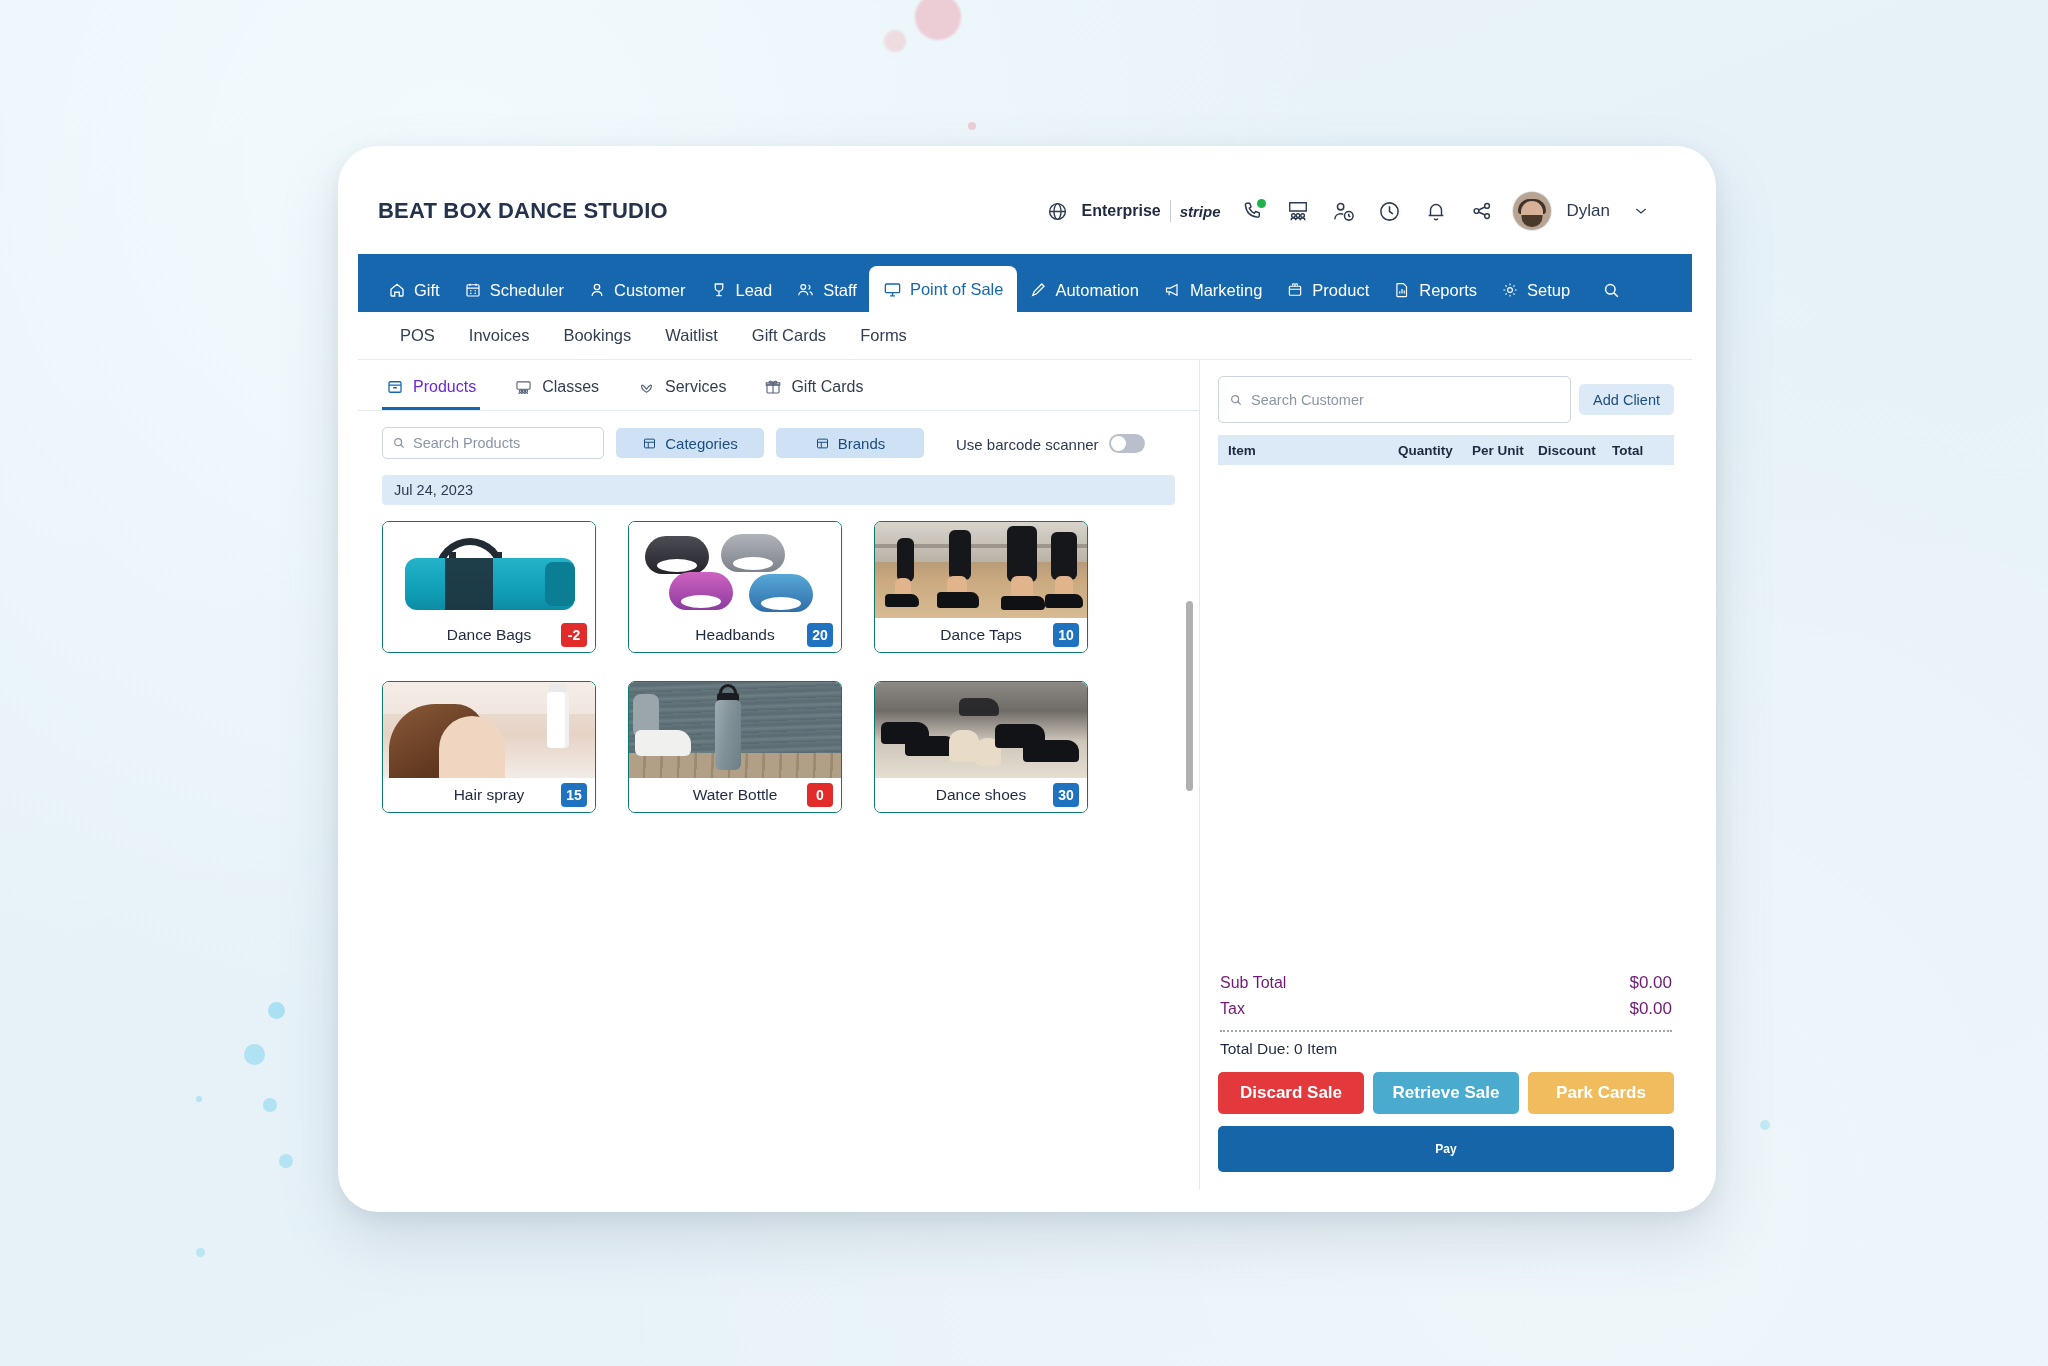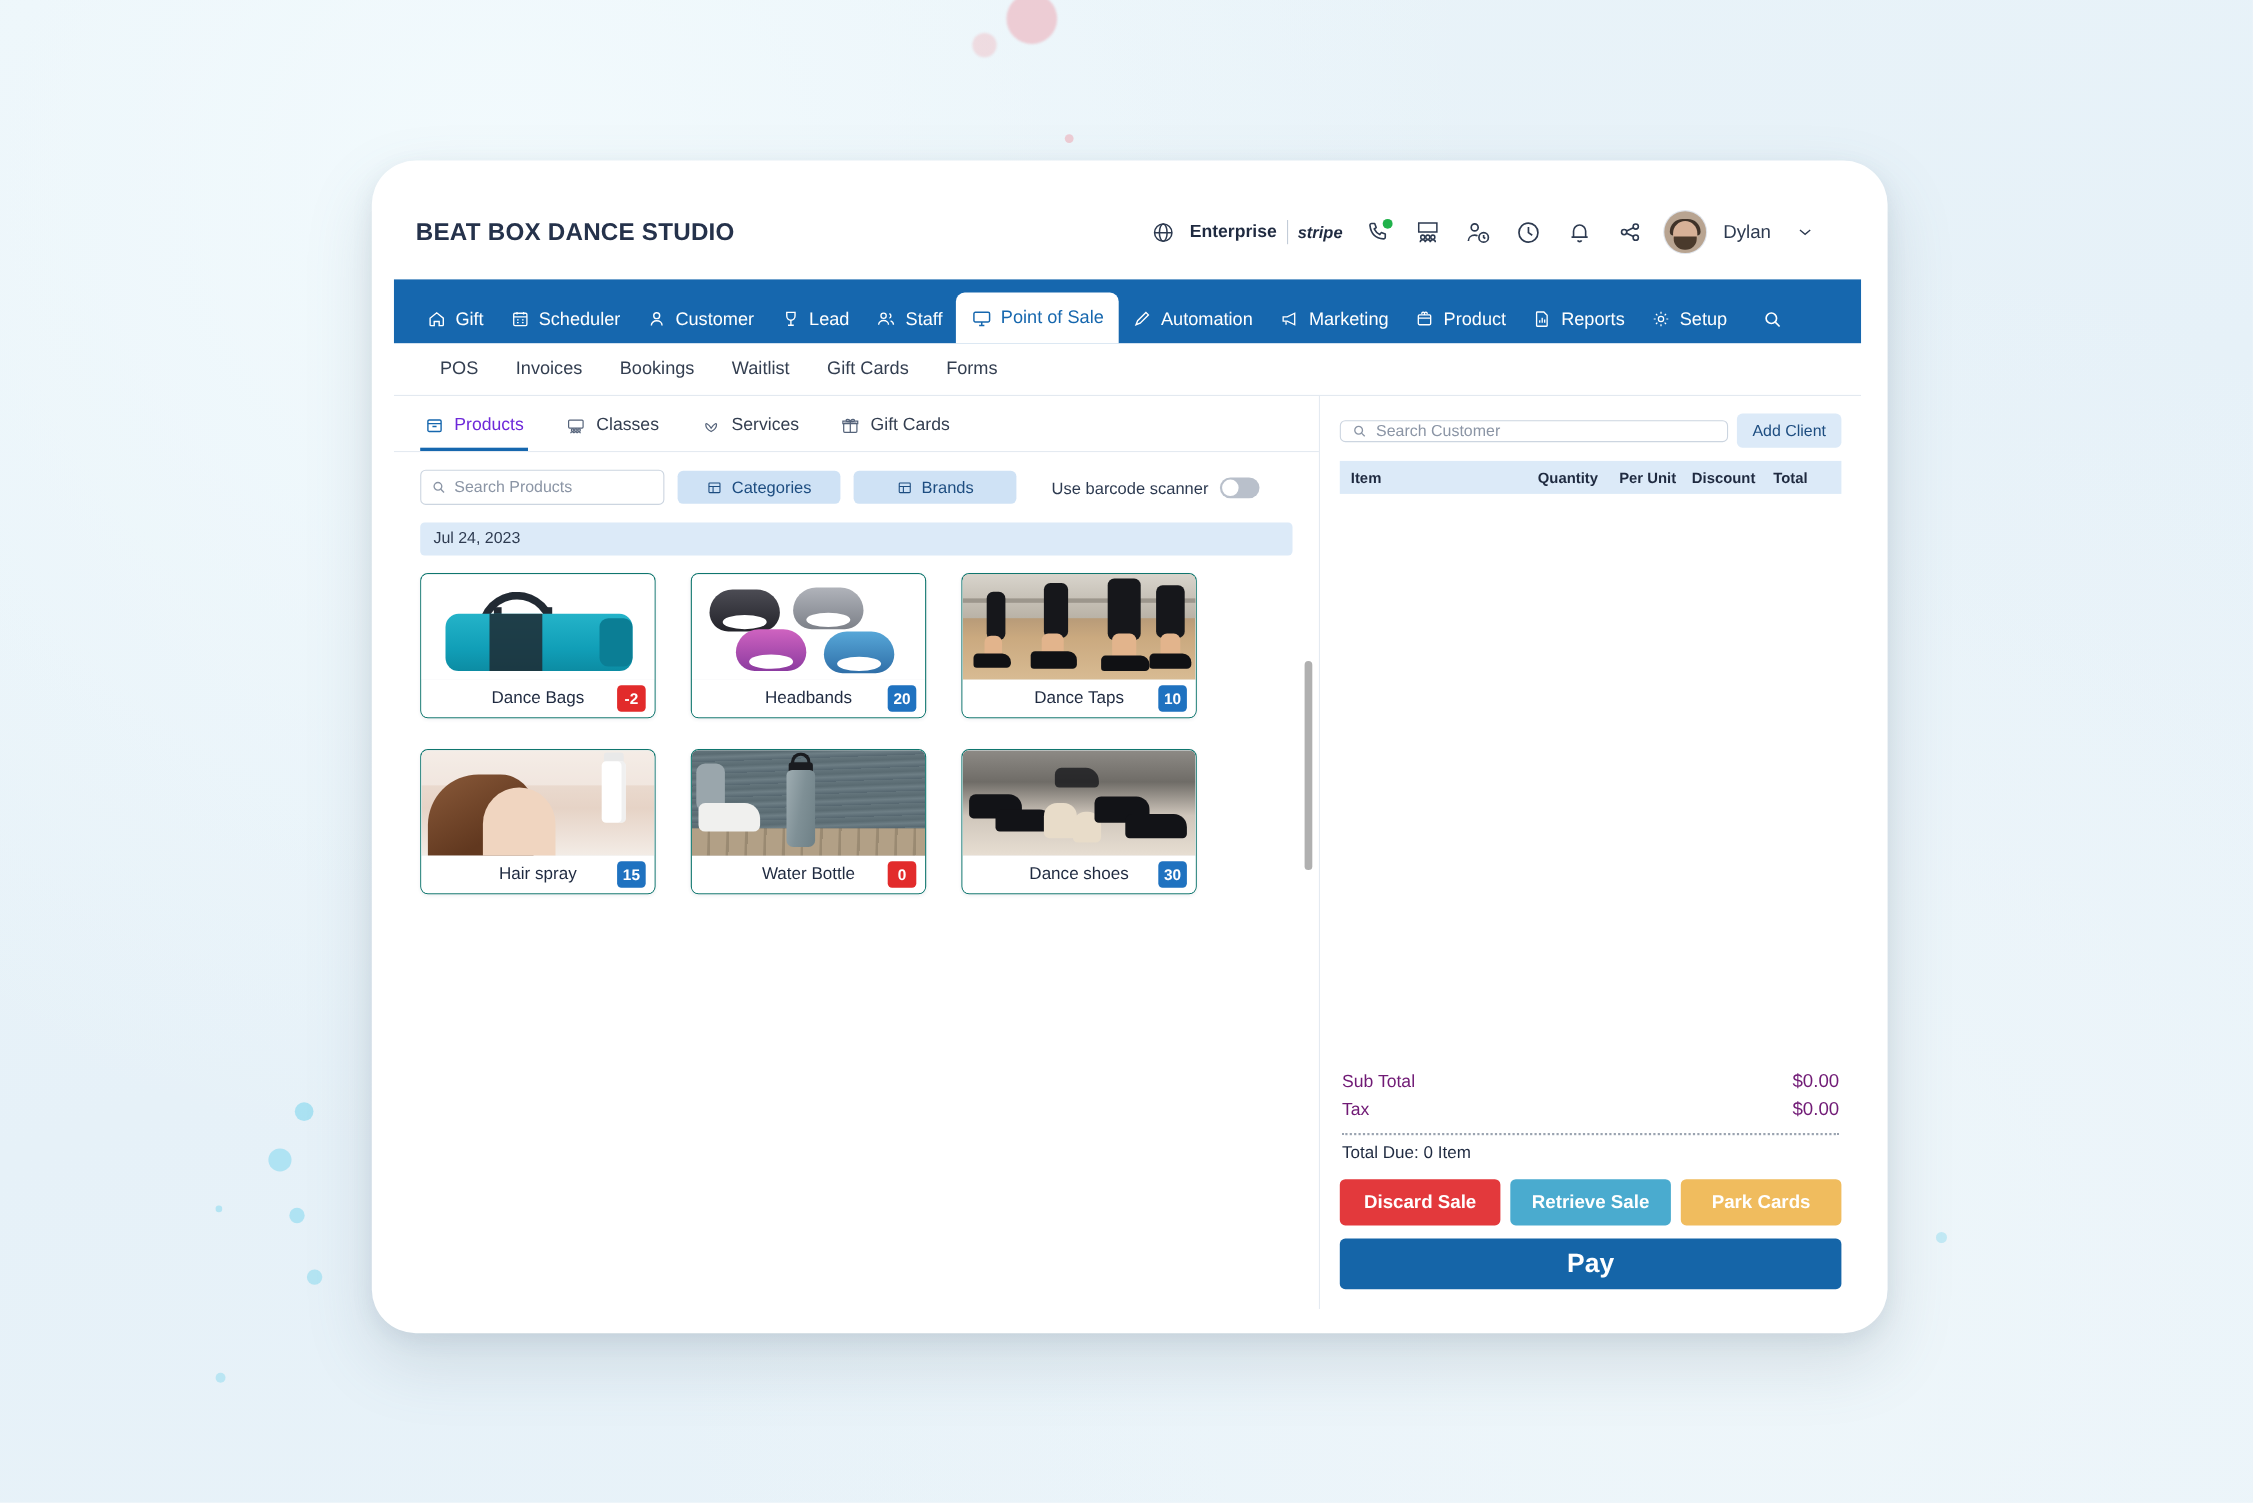--- a/index.html
+++ b/index.html
@@ -338,21 +338,21 @@
     position: absolute;
     right: 6px; top: 96px;
     width: 7px; height: 190px;
     background: #b0b0b0;
     border-radius: 4px;
   }
 
   
   .cust-row { display: flex; align-items: center; gap: 8px; }
   .cust-search {
-    flex: 1 1 auto; height: 20px;
+    flex: 1 1 auto; height: 47px;
     border: 1px solid #ccd5e0; border-radius: 5px;
     display: flex; align-items: center; gap: 8px;
     padding: 0 10px;
     background: #fff;
   }
   .cust-search .ph { font-size: 14.5px; color: #8b95a5; }
   .addclient {
     height: 31px; padding: 0 14px;
     background: #dceaf8;
     border-radius: 5px;
@@ -395,21 +395,21 @@
     color: #fff;
     font-size: 17px;
     font-weight: bold;
     white-space: nowrap;
   }
   .paybtn {
     margin-top: 12px;
     height: 46px;
     border-radius: 5px;
     display: flex; align-items: center; justify-content: center;
-    color: #fff; font-size: 24px; font-weight: bold;
+    color: #fff; font-size: 12px; font-weight: bold;
   }
 </style>
 </head>
 <body>
 
 <div class="bg-wash"></div>
 
 <div class="dot" style="left:915px;top:-6px;width:46px;height:46px;background:rgba(236,170,180,.55);filter:blur(1px);"></div>
 <div class="dot" style="left:884px;top:30px;width:22px;height:22px;background:rgba(240,186,194,.45);filter:blur(1px);"></div>
 <div class="dot" style="left:968px;top:122px;width:8px;height:8px;background:rgba(238,170,180,.55);"></div>

